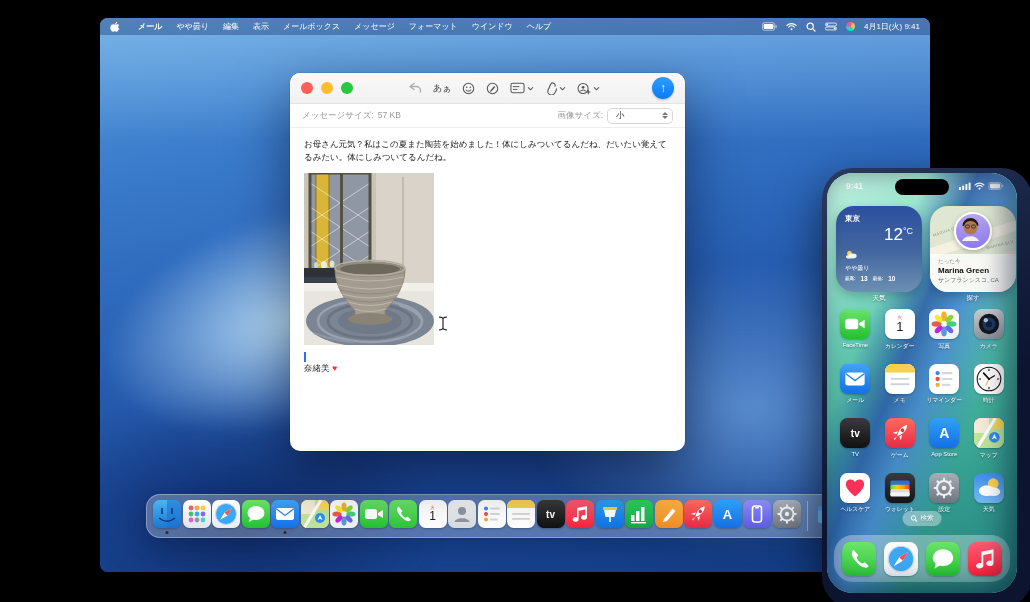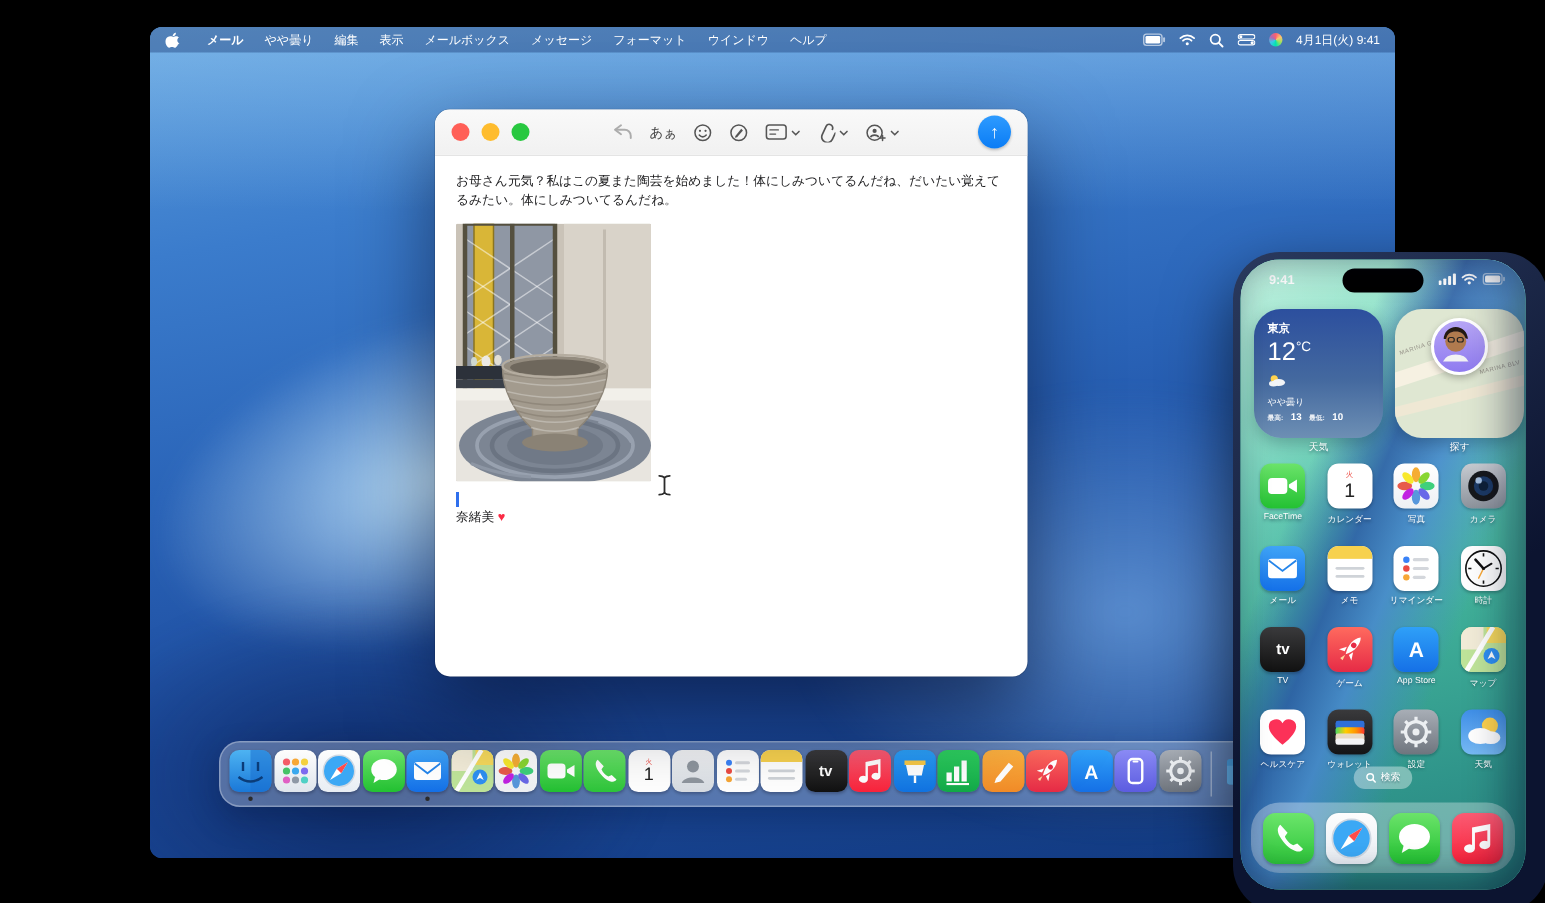--- a/index.html
+++ b/index.html
@@ -111,21 +111,21 @@
   .pwp-blue{inset:0;background:linear-gradient(112deg,rgba(40,80,170,0) 28%,rgba(43,84,168,.8) 42%,rgba(74,130,215,.75) 52%,rgba(60,110,195,0) 68%);}
   .pwp-hi{inset:0;background:linear-gradient(115deg,rgba(255,255,255,.3),rgba(255,255,255,0) 38%);}
   .pwp-shade{inset:0;box-shadow:inset -14px 0 26px rgba(0,10,40,.35), inset 0 -10px 22px rgba(0,20,40,.2);border-radius:26px;}
   .island{position:absolute;left:50%;top:6px;transform:translateX(-50%);width:54px;height:16px;border-radius:9px;background:#000;}
   .ptime{position:absolute;left:19px;top:8px;color:#fff;font-size:8.5px;font-weight:bold;}
   .pstat{position:absolute;right:13px;top:9px;display:flex;align-items:center;gap:3px;}
   .widgets{position:absolute;left:9px;top:33px;display:flex;gap:8px;}
   .widget{width:86px;height:86px;border-radius:18px;overflow:hidden;position:relative;box-shadow:0 4px 10px rgba(0,20,40,.25);}
   .w-weather{background:linear-gradient(180deg,#2c4f9e 0%,#44699f 55%,#6d8fb4 100%);color:#fff;padding:8px 9px;box-sizing:border-box;}
   .w-city{font-size:7.5px;font-weight:bold;}
-  .w-temp{font-size:17px;font-weight:300;margin-top:1px;}
+  .w-temp{font-size:17px;font-weight:300;margin-top:1px;text-align:right;}
   .w-temp .unit{font-size:9px;vertical-align:6px;}
   .w-cond{font-size:6px;margin-top:1px;}
   .w-hl{font-size:6.5px;font-weight:bold;margin-top:2px;display:flex;gap:5px;}
   .w-hl .lbl{font-size:4.5px;opacity:.85;align-self:center;}
   .w-findmy{background:#dfe7d2;}
   .road{position:absolute;background:#f6f1e2;}
   .road1{width:130px;height:10px;transform:rotate(-18deg);left:-14px;top:26px;}
   .road2{width:120px;height:7px;transform:rotate(-14deg);left:-6px;top:52px;background:#efe8d4;}
   .roadlabel{position:absolute;font-size:4px;color:#97948a;letter-spacing:.4px;white-space:nowrap;}
   .rl1{left:2px;top:20px;transform:rotate(-18deg);}
@@ -484,20 +484,36 @@
         <svg class="chev" viewBox="0 0 8 8">
             <path d="M1.5 3 L4 5.5 L6.5 3" fill="none" stroke="#555" stroke-width="1.2" stroke-linecap="round"></path>
           </svg>
       </span>
     </div>
     <div class="sendbtn">
         <span>↑</span>
       </div>
   </div>
 
+  <div class="fieldrow sizerow">
+    <span class="sizeleft">
+      <span>メッセージサイズ:</span>
+      <span>57 KB</span>
+    </span>
+    <span class="sizeright">
+      <span>画像サイズ:</span>
+      <span class="select">
+        <span>小</span>
+        <span class="stepper">
+            <i class="up"></i>
+            <i class="dn"></i>
+          </span>
+      </span>
+    </span>
+  </div>
 
   <div class="mailbody">
     <div>お母さん元気？私はこの夏また陶芸を始めました！体にしみついてるんだね、だいたい覚えてるみたい。体にしみついてるんだね。</div>
 
     <div class="photo">
       <svg width="130" height="172" viewBox="0 0 130 172">
         <rect width="130" height="172" fill="#cac3b8"></rect>
         <rect x="72" y="0" width="58" height="120" fill="#d9d3c9"></rect>
         <rect x="98" y="4" width="2" height="110" fill="#c2bbb0"></rect>
 
@@ -609,20 +625,25 @@
         <span class="roadlabel rl2">MARINA BLV</span>
         <div class="fm-avatar">
           <svg width="29" height="29" viewBox="0 0 29 29">
             <circle cx="14.5" cy="13.5" r="7" fill="#b07a4e"></circle>
             <path d="M6.5 12 a8 8 0 0 1 16 0 l-1.5-.5 c-1-3-3-4.5-6.5-4.5 s-5.5 1.5-6.5 5 z" fill="#241a14"></path>
             <path d="M6 27 a9 7 0 0 1 17 0 z" fill="#f2f2f4"></path>
             <rect x="9.5" y="11" width="4" height="3" rx="1.4" fill="none" stroke="#222" stroke-width=".8"></rect>
             <rect x="15.5" y="11" width="4" height="3" rx="1.4" fill="none" stroke="#222" stroke-width=".8"></rect>
           </svg>
         </div>
+        <div class="fm-foot">
+          <div class="fm-ago">たった今</div>
+          <div class="fm-name">Marina Green</div>
+          <div class="fm-loc">サンフランシスコ, CA</div>
+        </div>
       </div>
     </div>
     <div class="wcaps">
       <span class="wcap">天気</span>
       <span class="wcap">探す</span>
     </div>
 
     <div class="appgrid">
       <div class="app">
         <div class="tile t-facetime">

